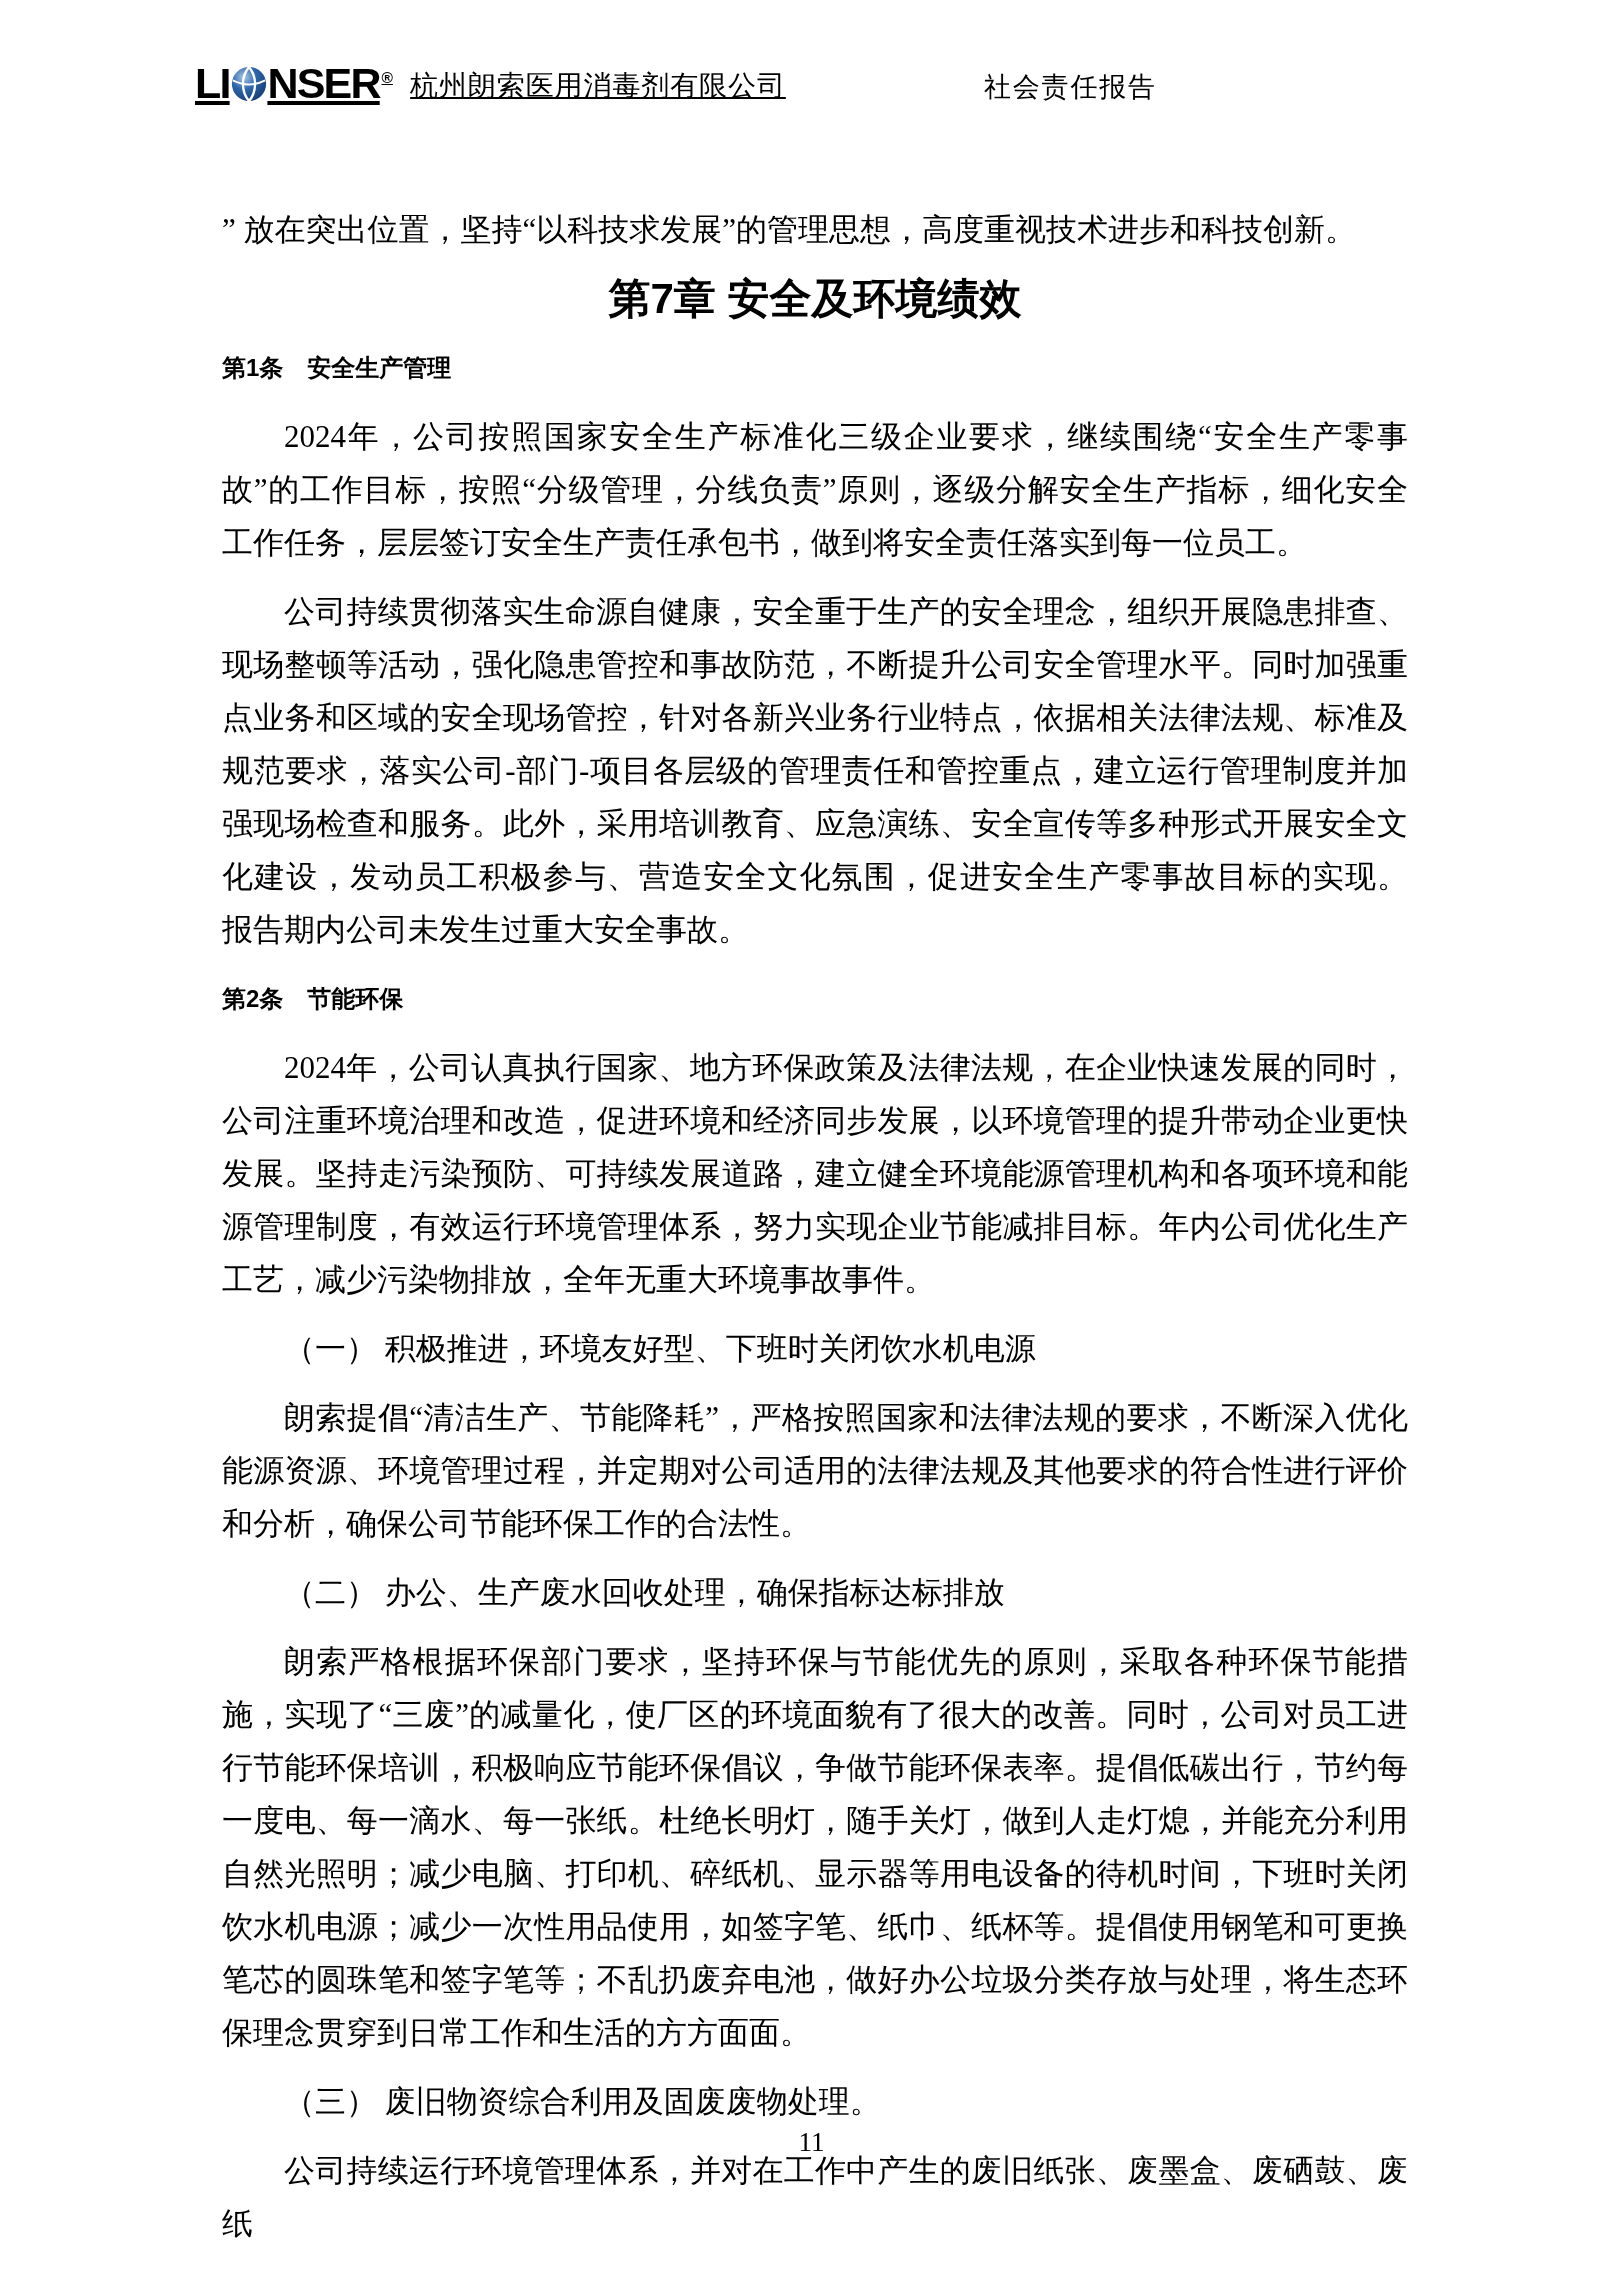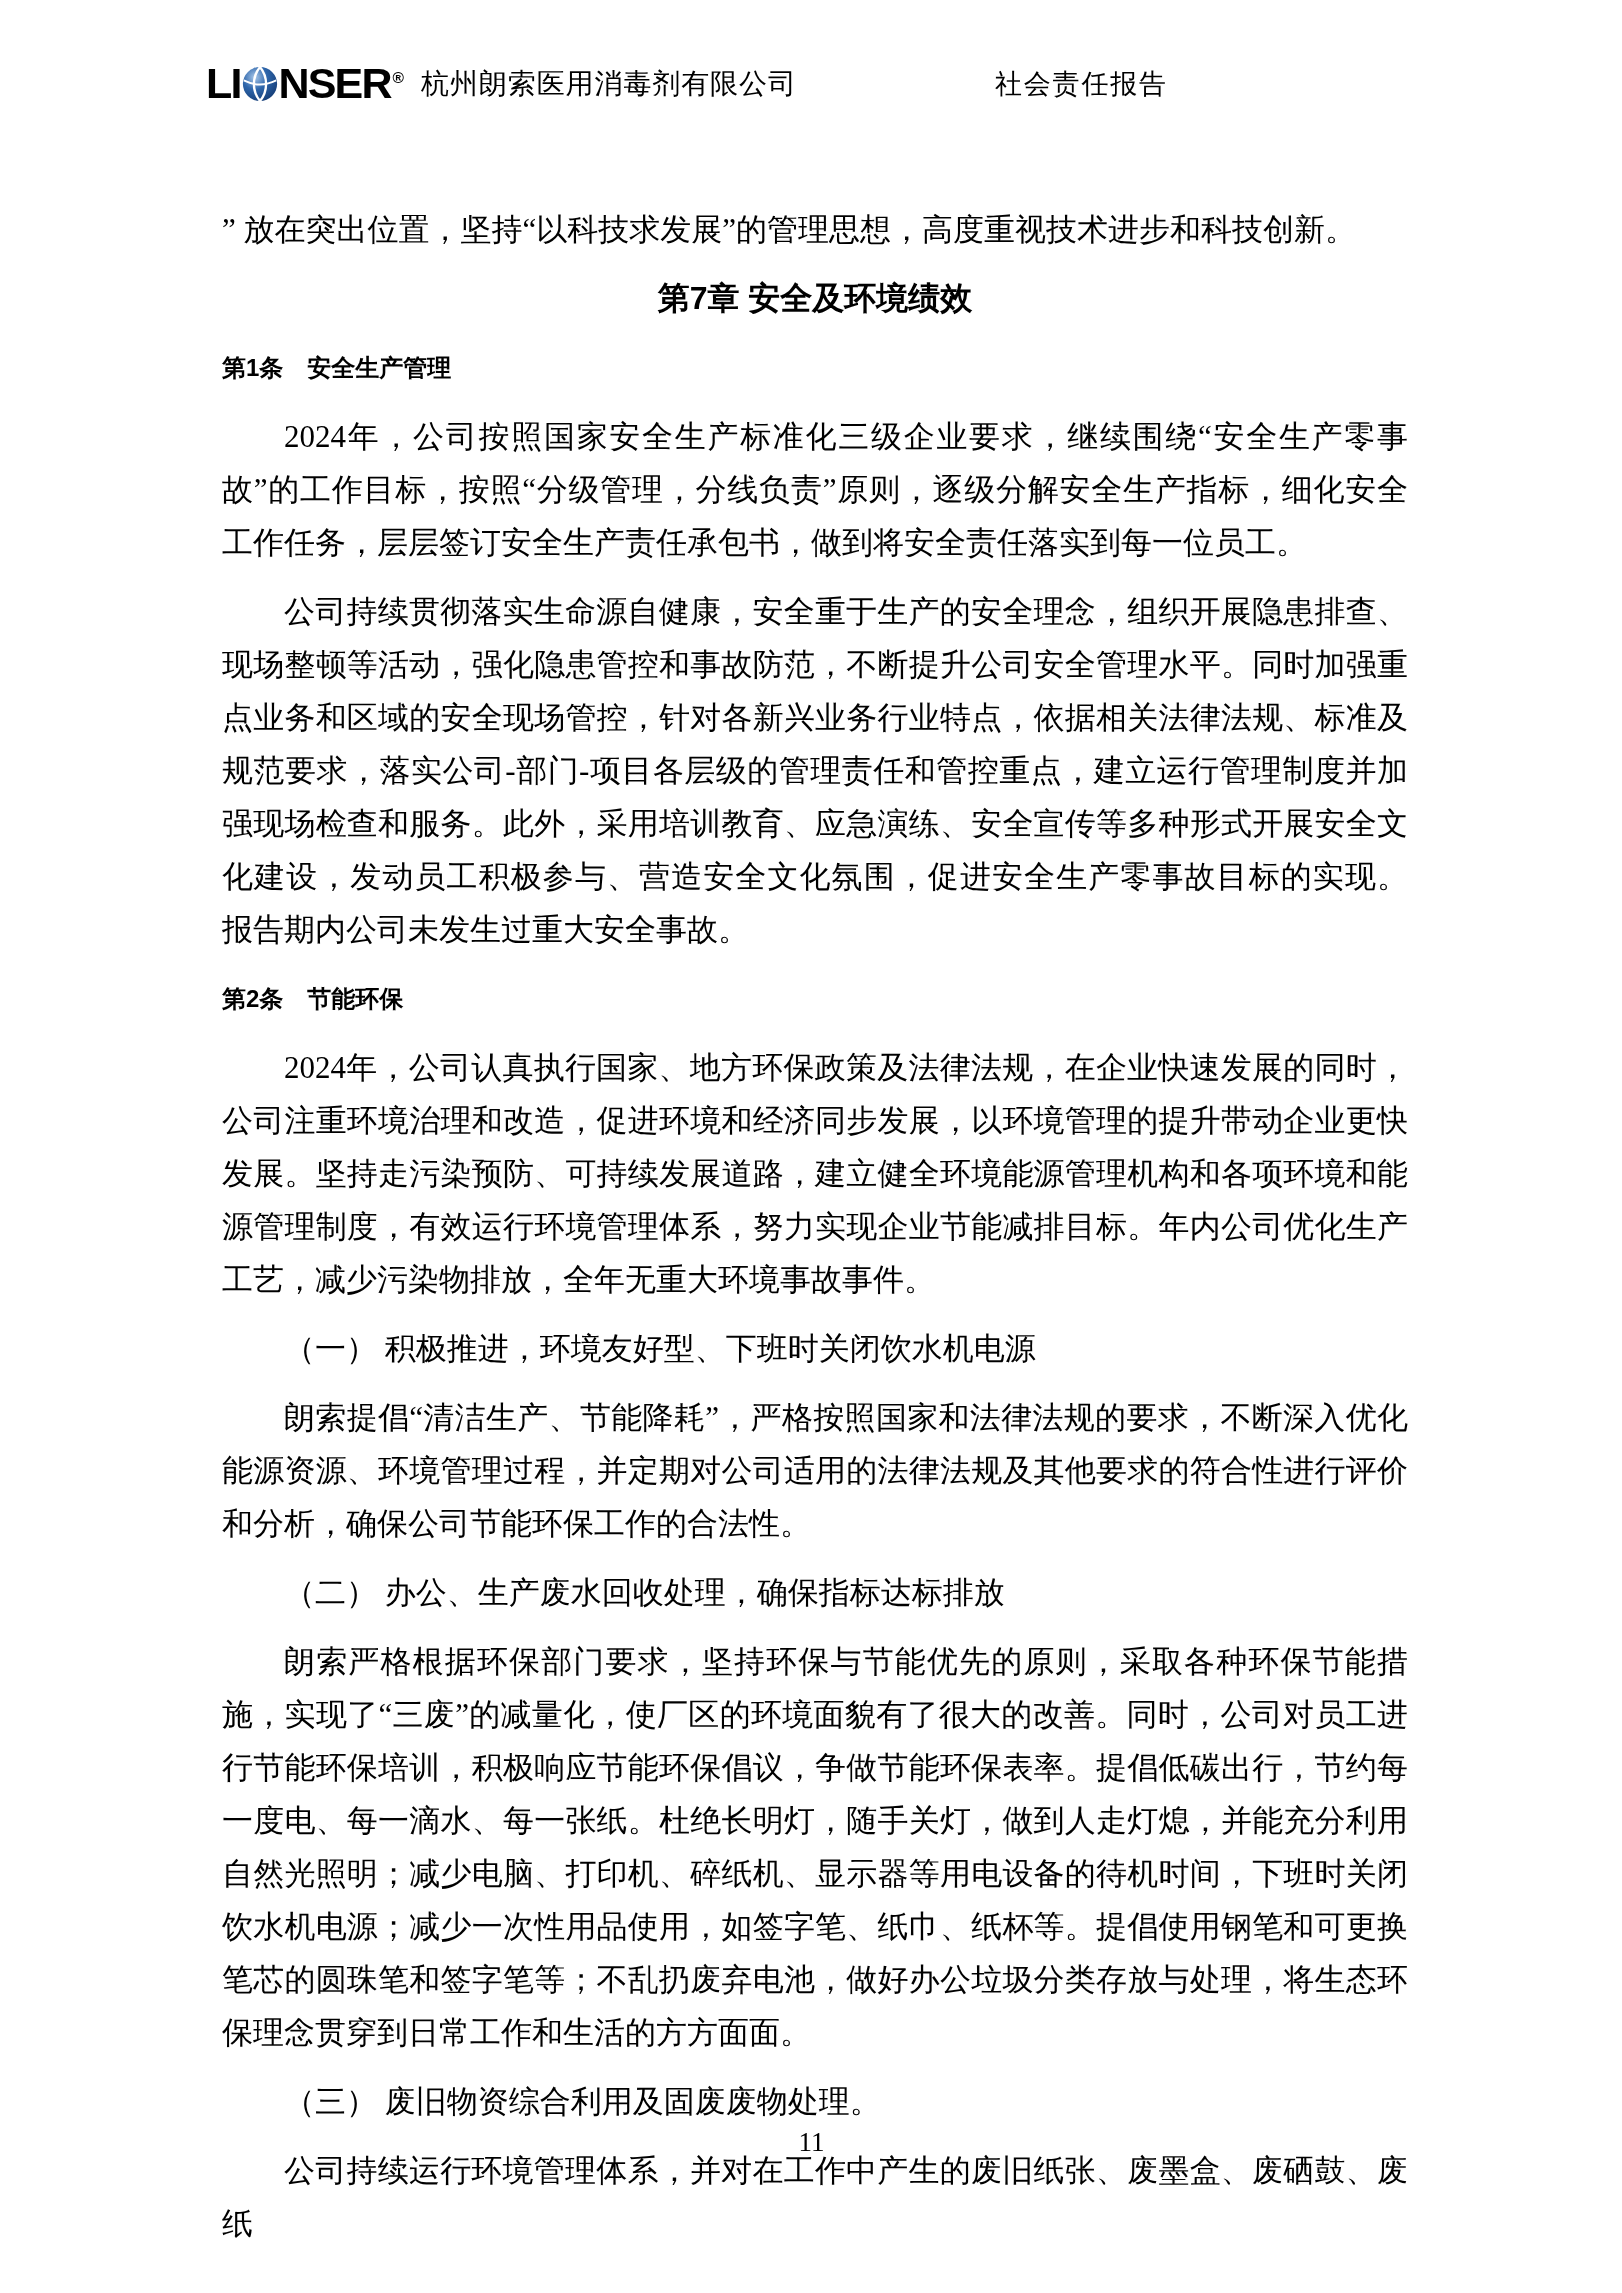--- a/index.html
+++ b/index.html
@@ -7,22 +7,22 @@
     position:relative;
     width:1623px;height:2294px;
     background:#ffffff;
     font-family:"Liberation Serif","DejaVu Serif",serif;
     color:#000;
     overflow:hidden;
   }
   
   .header{
     position:absolute;
-    left:206px;top:62px;right:155px;
-    display:flex;align-items:center;
+    left:195px;top:62px;right:155px;
+    display:flex;align-items:flex-end;text-decoration:underline;
   }
   .logo{
     display:flex;align-items:center;
     font-family:"Liberation Sans","DejaVu Sans",sans-serif;
     font-weight:900;
     font-size:43px;
     letter-spacing:-1.8px;
     line-height:1;
     white-space:nowrap;
   }
@@ -49,21 +49,21 @@
     font-size:31px;
     line-height:53px;
     text-align:justify;
   }
   .doc-body > div{margin:16px;}
   .intro{text-indent:0;}
   .chapter{
     text-align:center;
     font-weight:700;
     font-family:"Liberation Sans","DejaVu Sans",sans-serif;
-    font-size:32px;
+    font-size:42px;
   }
   .section{
     font-weight:700;
     font-family:"Liberation Sans","DejaVu Sans",sans-serif;
     font-size:24px;
     text-align:left;
   }
   .para{text-indent:2em;}
   .subitem{text-indent:2em;text-align:left;}
   

